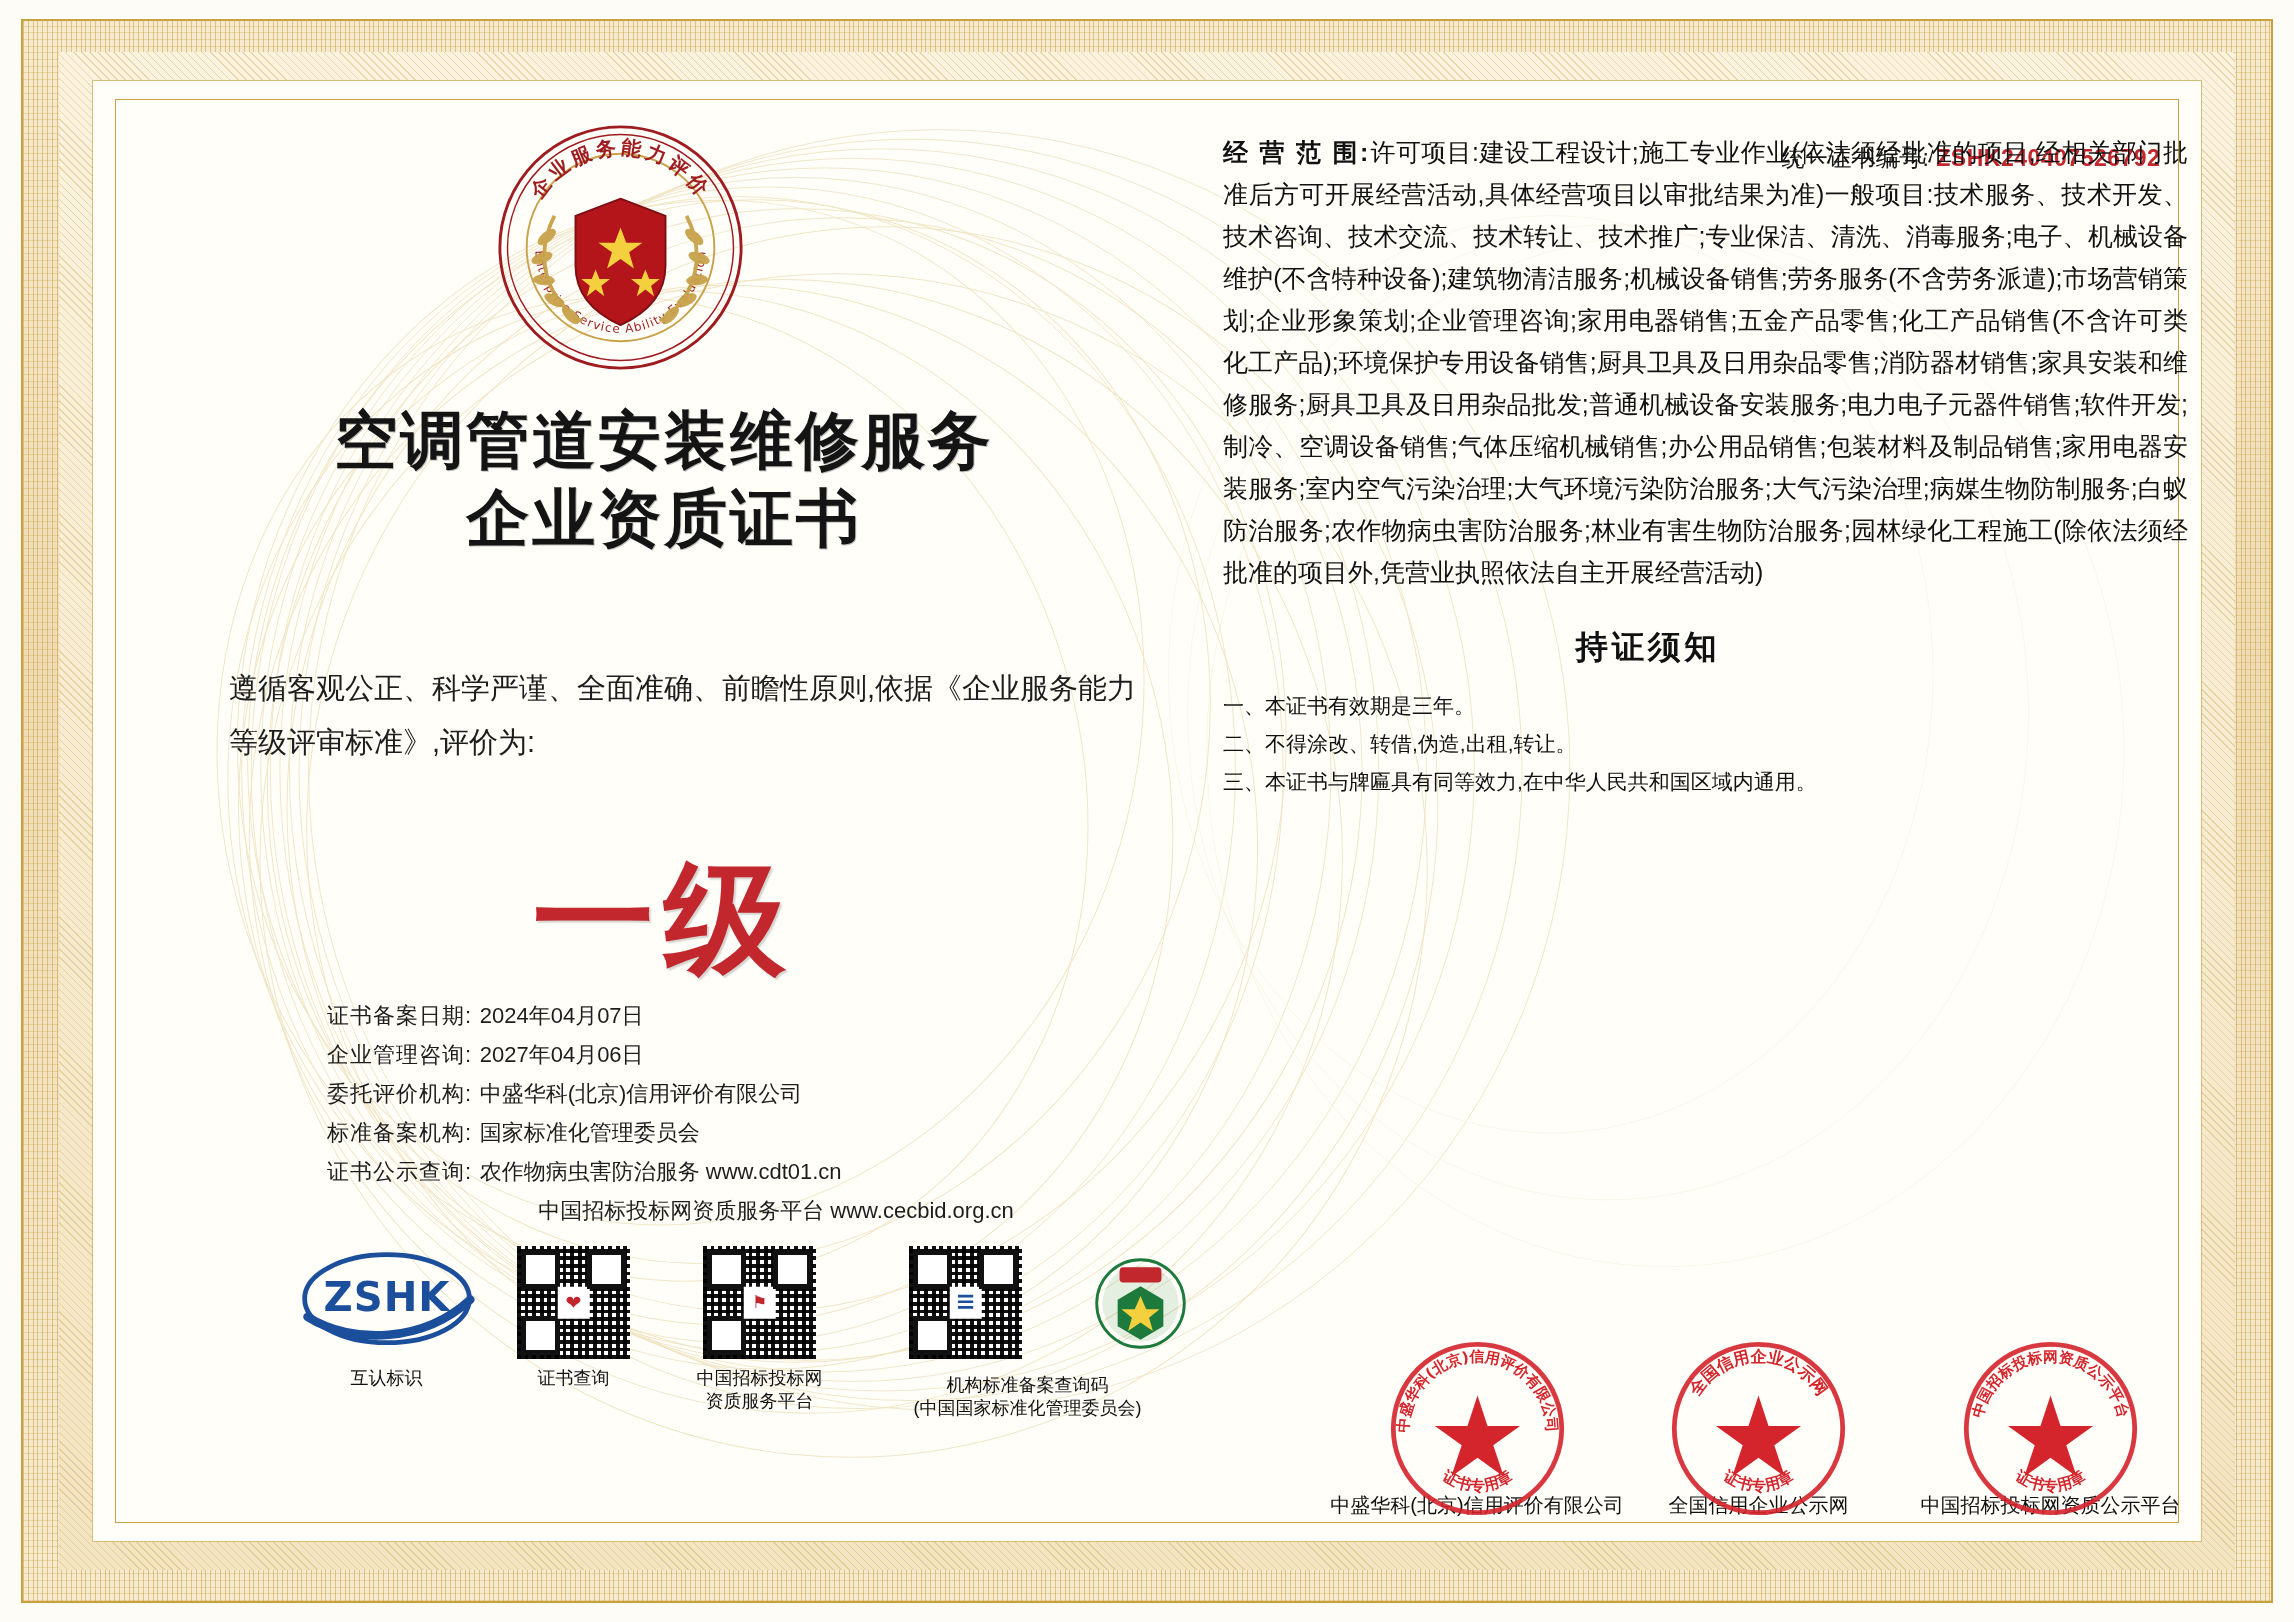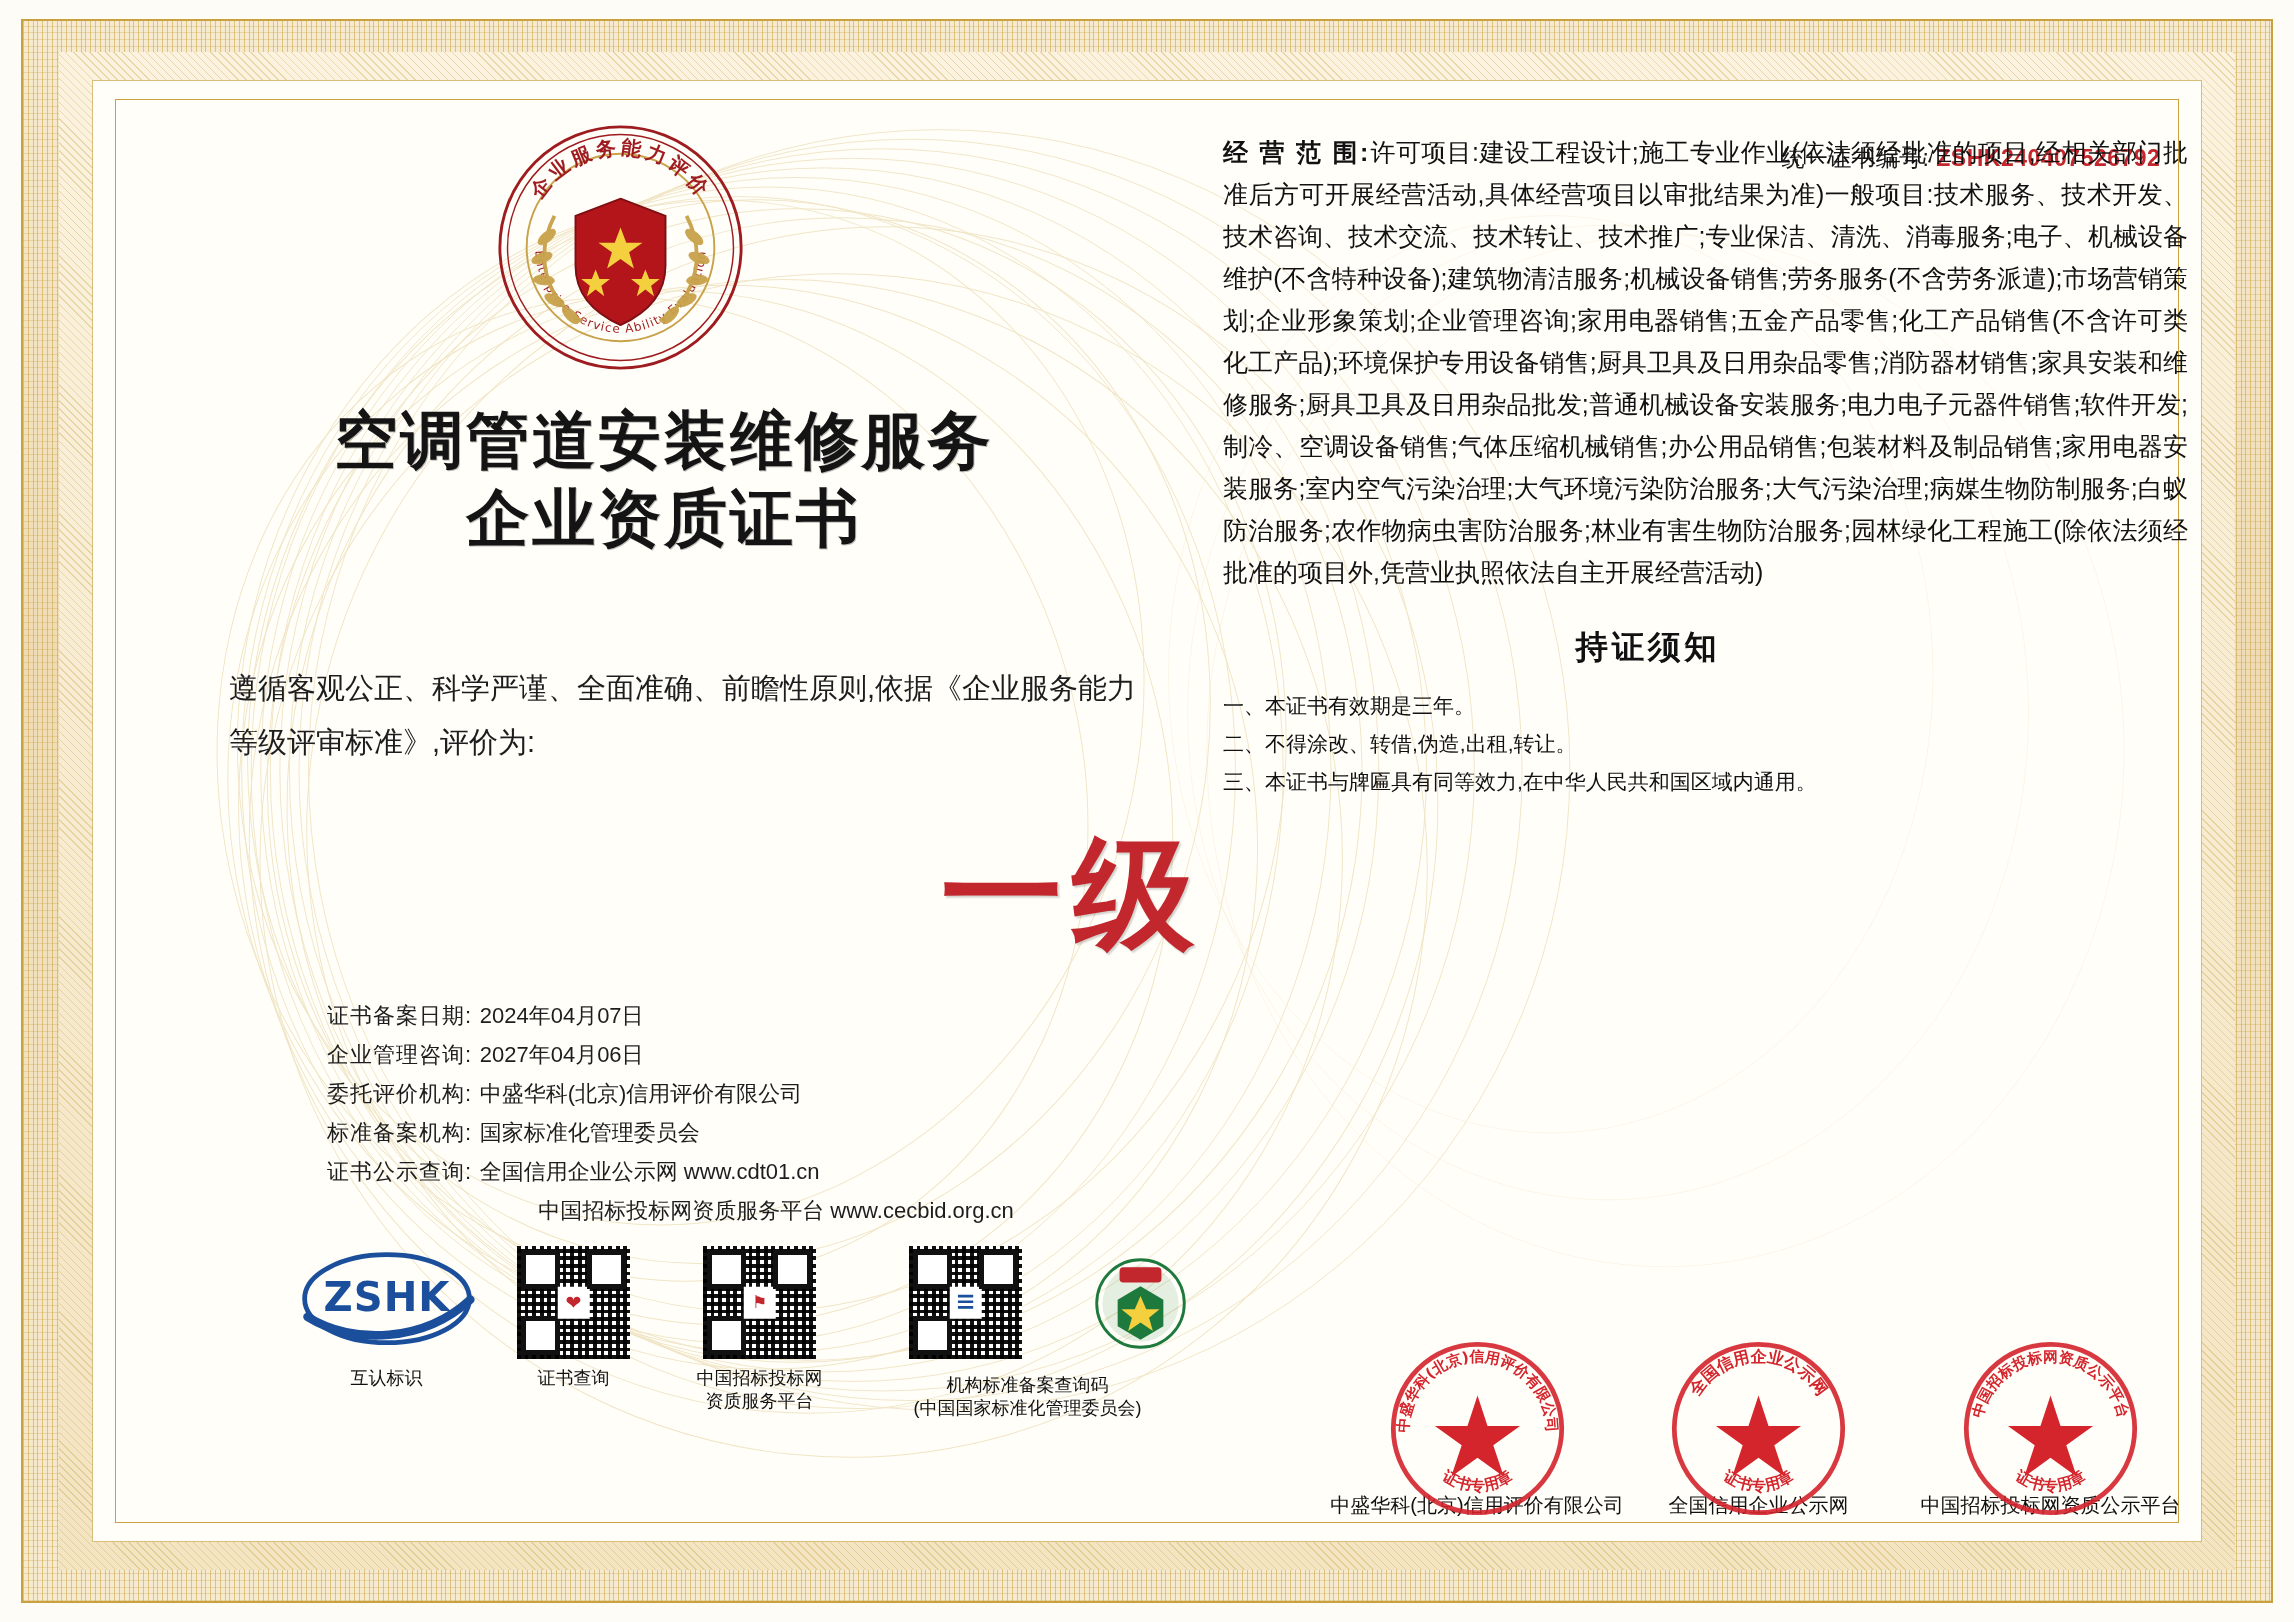--- a/index.html
+++ b/index.html
@@ -116,23 +116,23 @@
     left: 105px;
     top: 554px;
     width: 956px;
     font-size: 29px;
     line-height: 54px;
     color: #1d1d1d;
   }
   .grade {
     position: absolute;
     left: 0;
-    top: 707px;
+    top: 732px;
     width: 1080px;
-    text-align: right;
+    text-align: center;
     font-family: "DejaVu Sans", "Liberation Sans", sans-serif;
     font-size: 122px;
     font-weight: bold;
     color: #c1272d;
     letter-spacing: 9.6px;
     text-shadow: 1.9px 1.9px 1.9px rgba(0,0,0,0.18);
   }
   .meta {
     position: absolute;
     left: 203px;
@@ -383,21 +383,21 @@
         <div class="row">
           <span class="lbl">企业管理咨询:</span><span class="val">2027年04月06日</span>
         </div>
         <div class="row">
           <span class="lbl">委托评价机构:</span><span class="val">中盛华科(北京)信用评价有限公司</span>
         </div>
         <div class="row">
           <span class="lbl">标准备案机构:</span><span class="val">国家标准化管理委员会</span>
         </div>
         <div class="row">
-          <span class="lbl">证书公示查询:</span><span class="val">全国信用企业公示网 www.cdt01.cn</span>
+          <span class="lbl">证书公示查询:</span><span class="val">农作物病虫害防治服务 www.cdt01.cn</span>
         </div>
         <div class="row center-row">中国招标投标网资质服务平台 www.cecbid.org.cn</div>
       </div>
 
       <div class="badges">
 
         <div class="badge" style="left:0; top:0; width:191px;">
           <div class="zshk-logo">
             <svg width="182" height="113" viewBox="0 0 190 118" xmlns="http://www.w3.org/2000/svg" style="font-size:19px">
               <ellipse cx="95" cy="55" rx="86" ry="46" fill="none" stroke="#1b4f9c" stroke-width="5"></ellipse>

